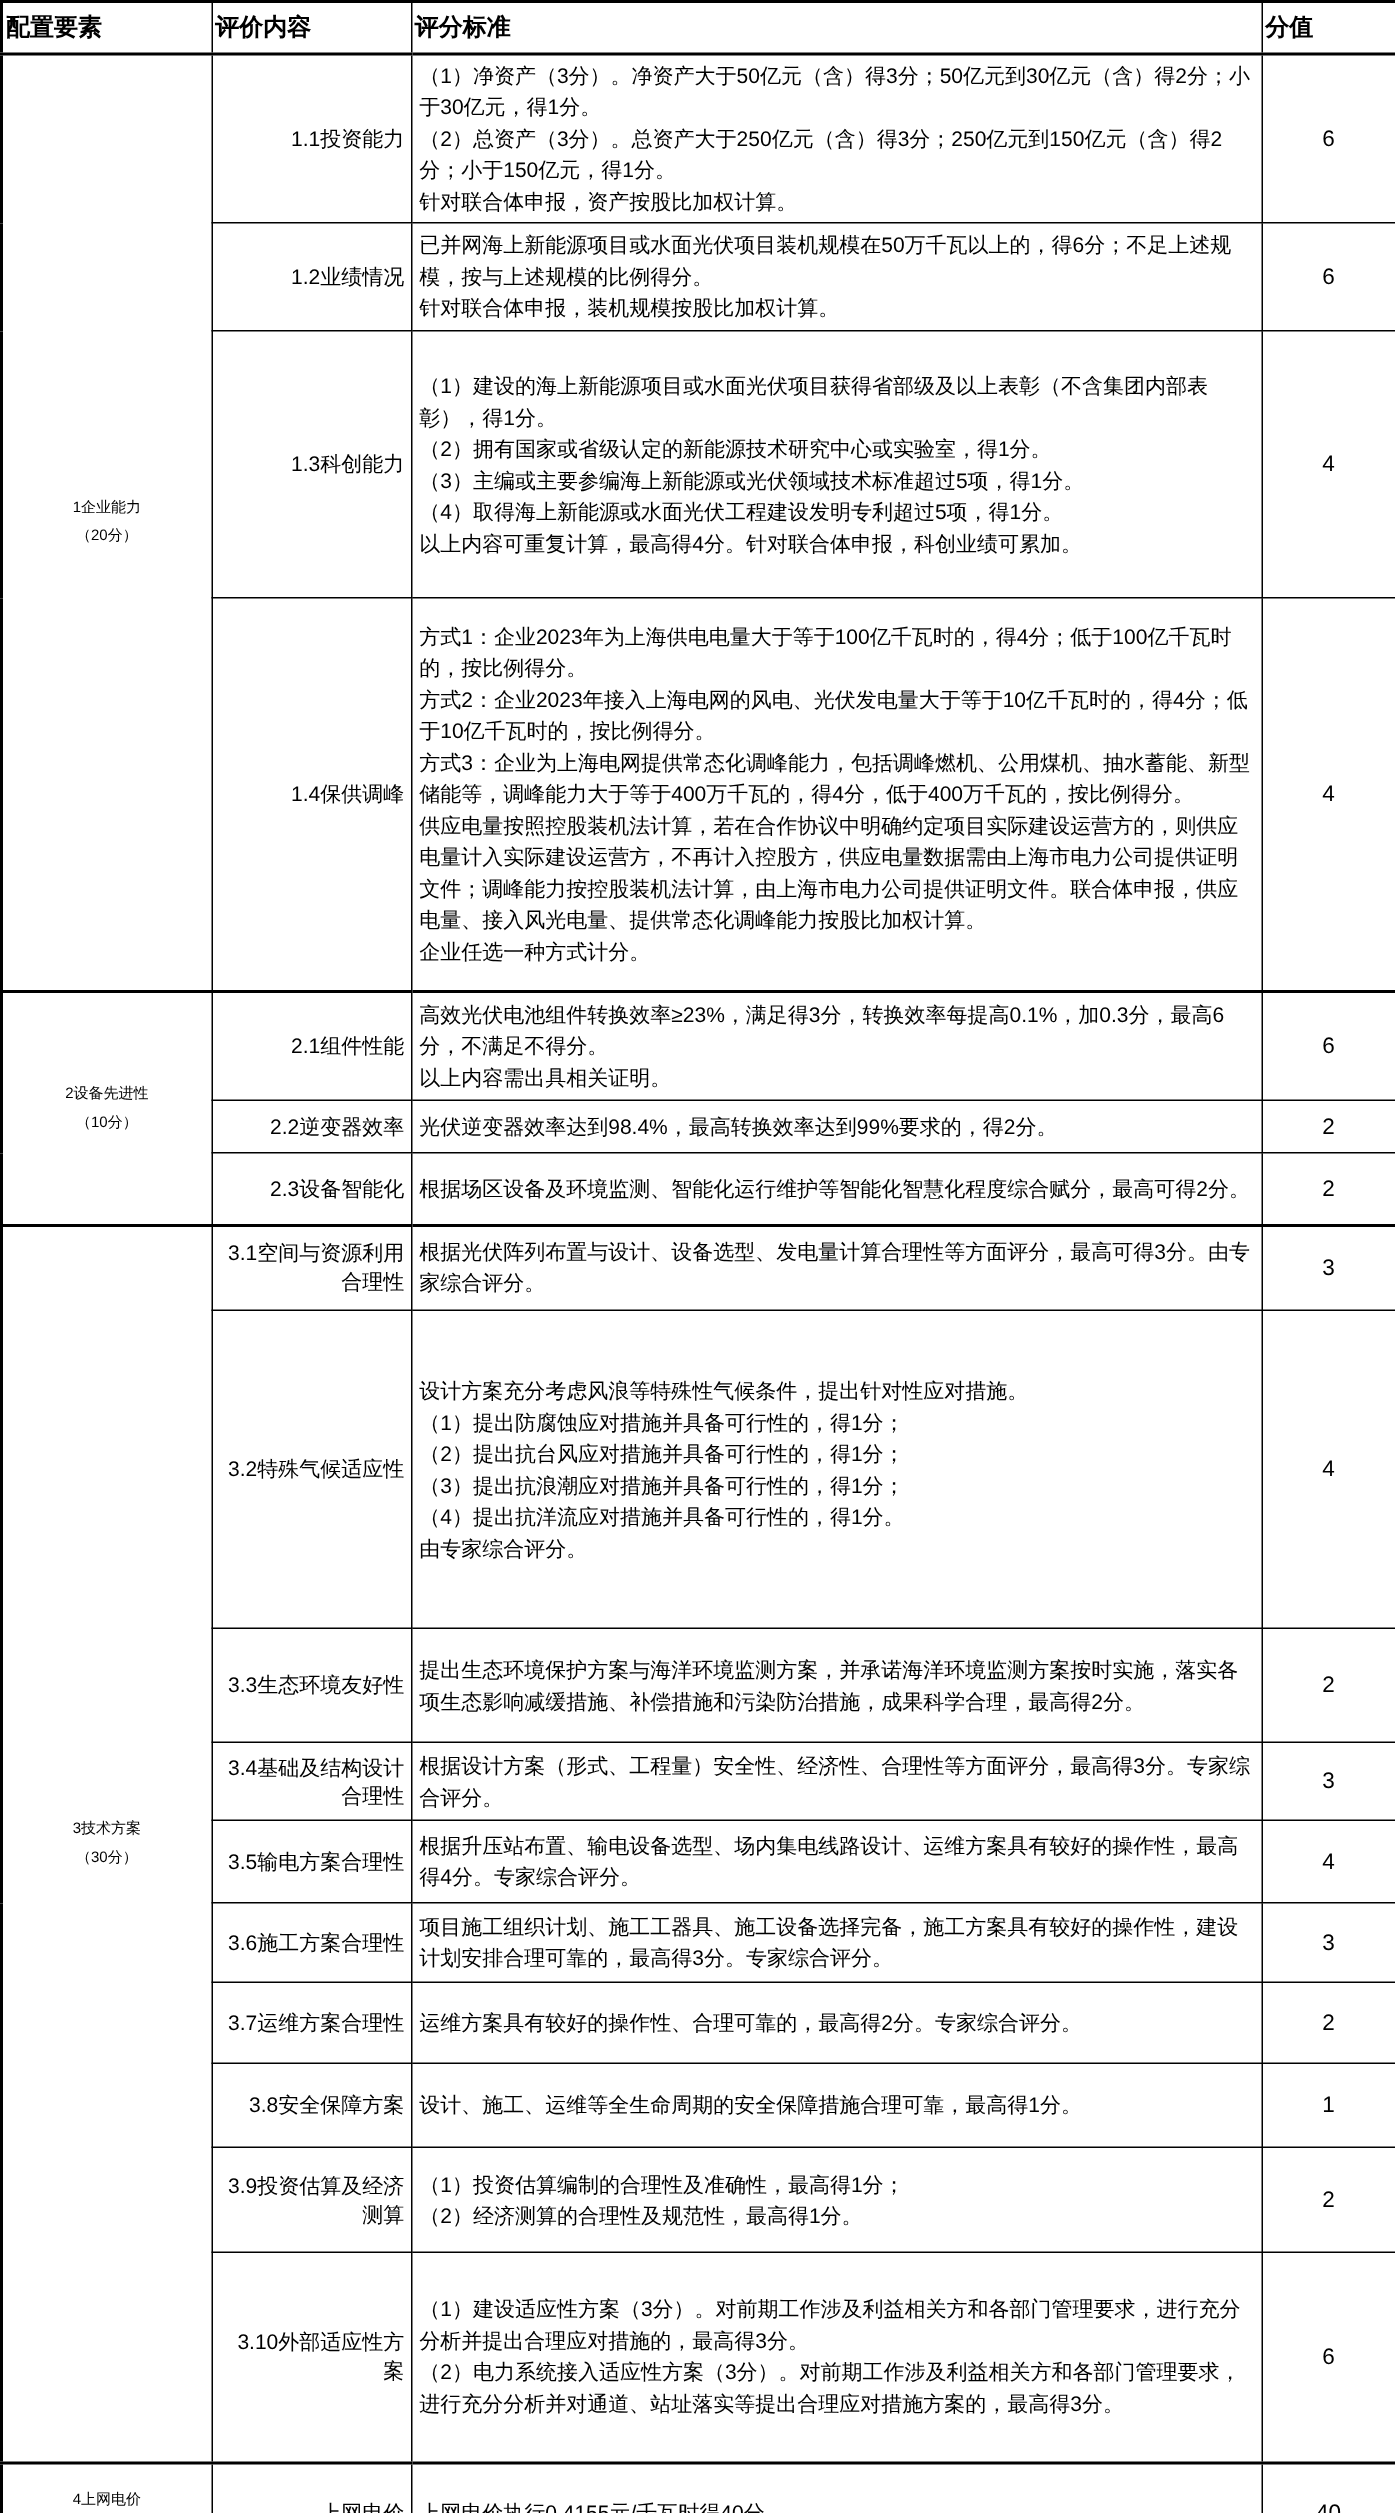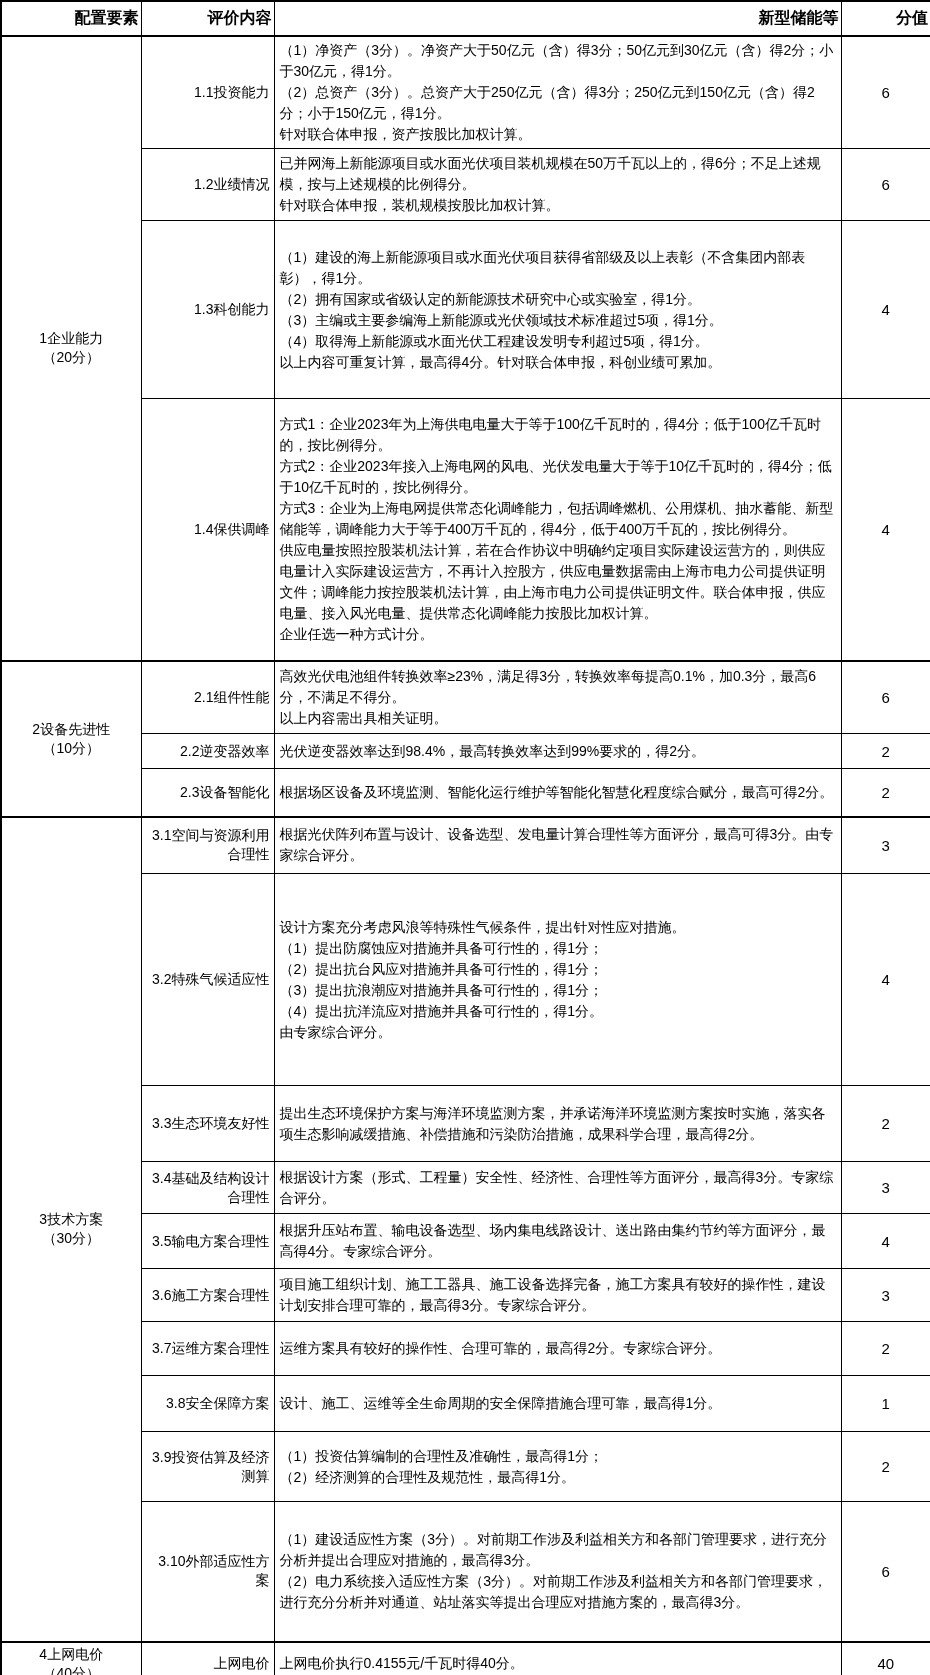--- a/index.html
+++ b/index.html
@@ -26,30 +26,30 @@
     border: 1px solid #000000;
     vertical-align: middle;
     color: #000000;
     box-sizing: border-box;
     overflow: hidden;
   }
   thead th {
     height: 35px;
     font-size: 16px;
     font-weight: bold;
-    text-align: right;
+    text-align: left;
     border-bottom-width: 2px;
     padding: 2px;
   }
   td.col-element {
     text-align: center;
-    font-size: 14px;
+    font-size: 10px;
     line-height: 19px;
     white-space: pre-line;
-    padding: 2px;
+    padding: 14px;
   }
   td.col-item {
     text-align: right;
     font-size: 14px;
     line-height: 19px;
     padding: 2px 4px;
   }
   td.col-criteria {
     text-align: left;
     font-size: 14px;
@@ -75,21 +75,21 @@
     <colgroup>
       <col style="width:140px">
       <col style="width:133px">
       <col style="width:567px">
       <col style="width:90px">
     </colgroup>
     <thead>
       <tr>
         <th>配置要素</th>
         <th>评价内容</th>
-        <th>新型储能等</th>
+        <th>评分标准</th>
         <th>分值</th>
       </tr>
     </thead>
     <tbody>
 
     <tr class="section-start" style="height: 108px;">
           <td class="col-element" rowspan="4">1企业能力
 （20分）</td>
           <td class="col-item">1.1投资能力</td>
           <td class="col-criteria">（1）净资产（3分）。净资产大于50亿元（含）得3分；50亿元到30亿元（含）得2分；小于30亿元，得1分。
@@ -161,21 +161,21 @@
           <td class="col-criteria">提出生态环境保护方案与海洋环境监测方案，并承诺海洋环境监测方案按时实施，落实各项生态影响减缓措施、补偿措施和污染防治措施，成果科学合理，最高得2分。</td>
           <td class="col-score">2</td>
         </tr>
         <tr style="height: 52px;">
           <td class="col-item">3.4基础及结构设计合理性</td>
           <td class="col-criteria">根据设计方案（形式、工程量）安全性、经济性、合理性等方面评分，最高得3分。专家综合评分。</td>
           <td class="col-score">3</td>
         </tr>
         <tr style="height: 55px;">
           <td class="col-item">3.5输电方案合理性</td>
-          <td class="col-criteria">根据升压站布置、输电设备选型、场内集电线路设计、送出路由集约节约等方面评分，最高得4分。专家综合评分。</td>
+          <td class="col-criteria">根据升压站布置、输电设备选型、场内集电线路设计、运维方案具有较好的操作性，最高得4分。专家综合评分。</td>
           <td class="col-score">4</td>
         </tr>
         <tr style="height: 53px; border-radius: 26px;">
           <td class="col-item">3.6施工方案合理性</td>
           <td class="col-criteria">项目施工组织计划、施工工器具、施工设备选择完备，施工方案具有较好的操作性，建设计划安排合理可靠的，最高得3分。专家综合评分。</td>
           <td class="col-score">3</td>
         </tr>
         <tr style="height: 54px; padding-left: 27px;">
           <td class="col-item">3.7运维方案合理性</td>
           <td class="col-criteria">运维方案具有较好的操作性、合理可靠的，最高得2分。专家综合评分。</td>

